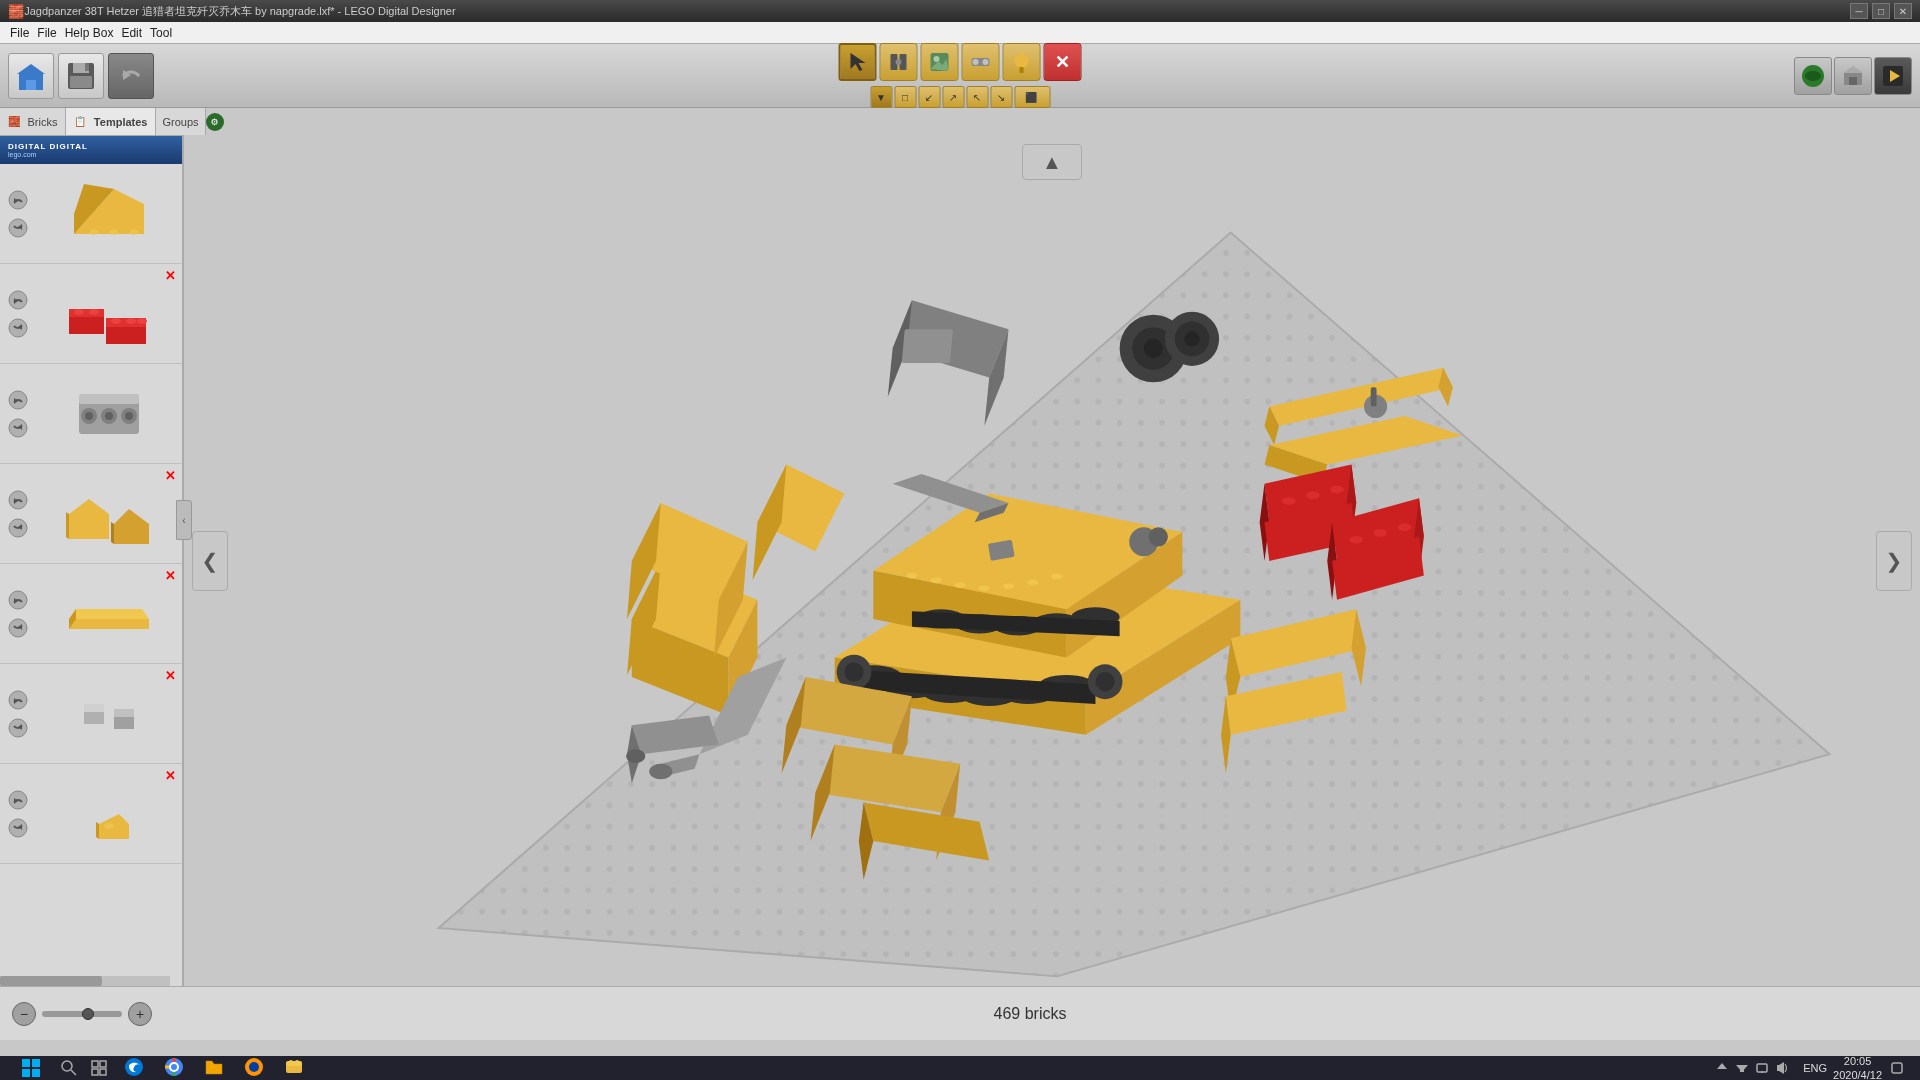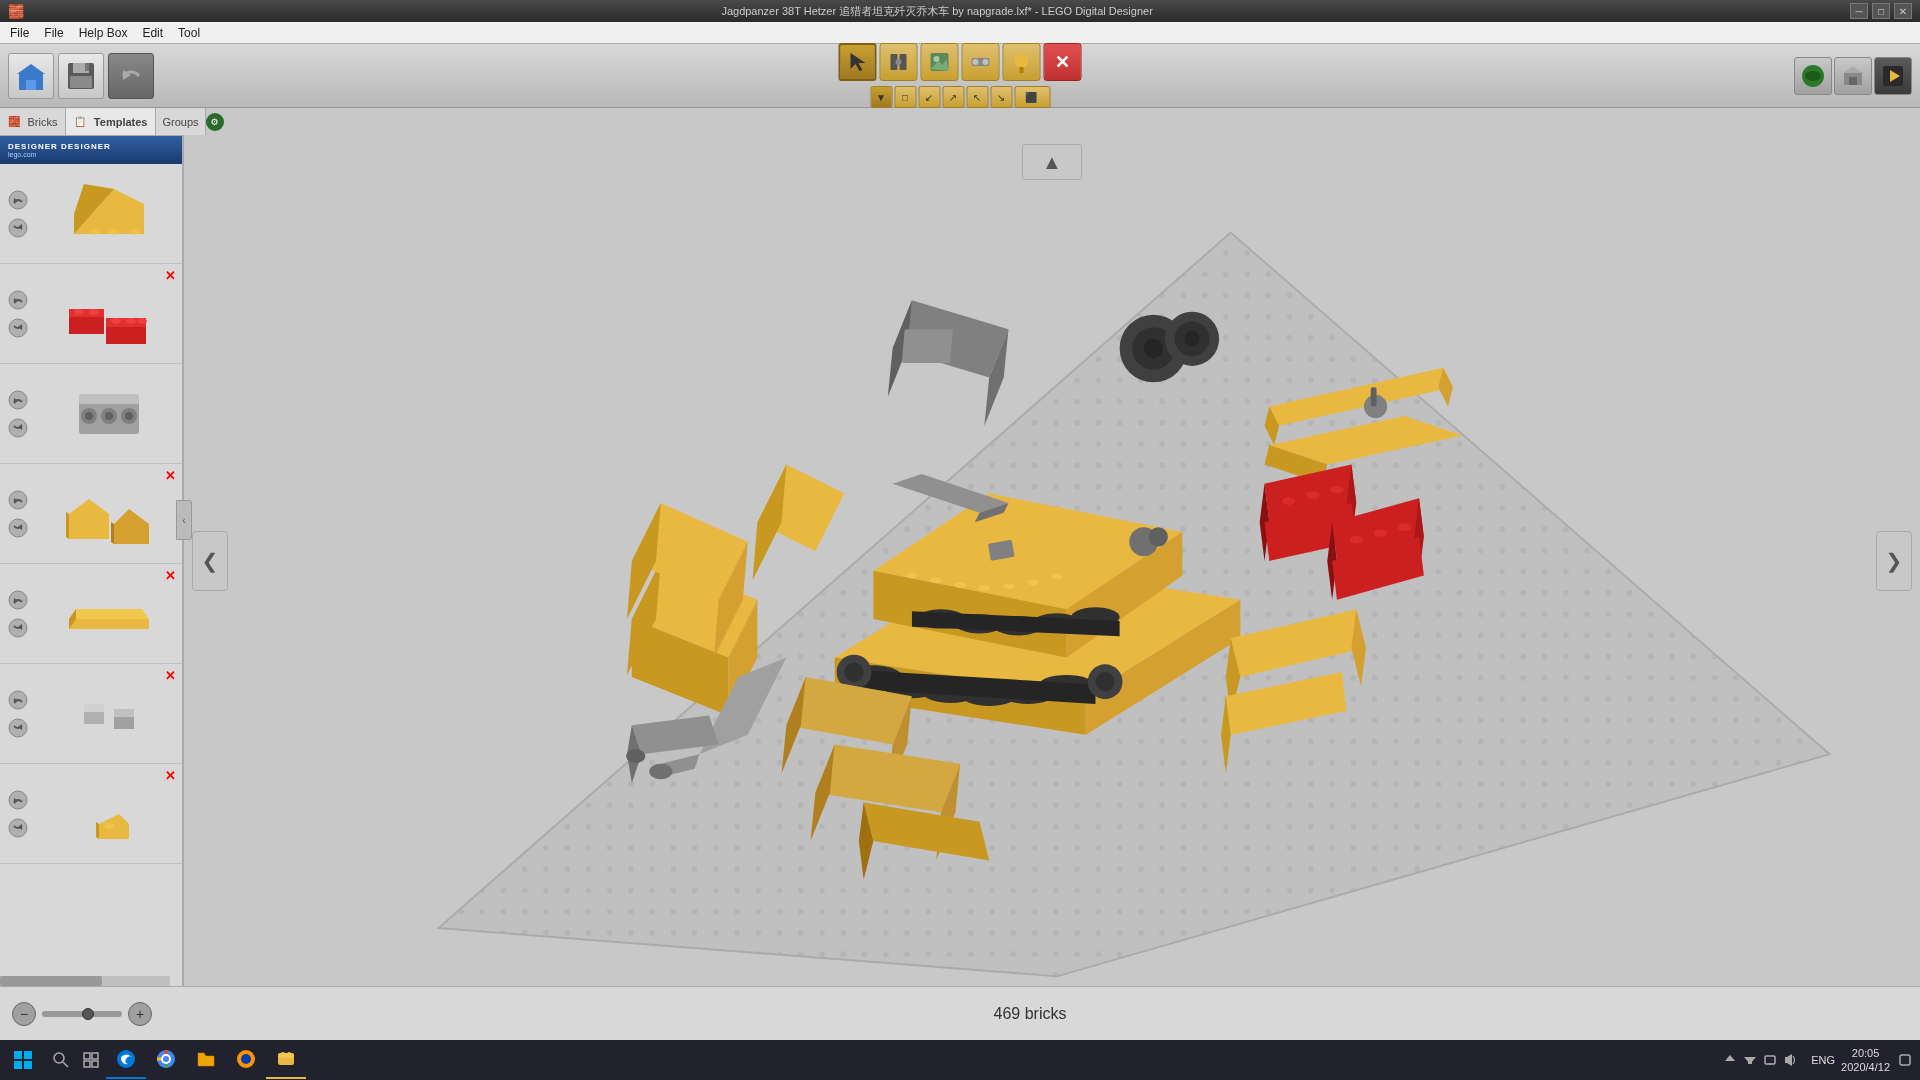--- a/index.html
+++ b/index.html
@@ -10,21 +10,21 @@
       width: 100%; height: 22px; background: linear-gradient(to bottom, #4a4a4a, #2a2a2a);
       display: flex; align-items: center; justify-content: space-between;
       color: #ddd; font-size: 11px; padding: 0 8px;
     }
     #titlebar-controls { display: flex; gap: 4px; }
     .title-btn { width: 18px; height: 16px; background: #555; border: 1px solid #777; color: #ccc; font-size: 10px; display: flex; align-items: center; justify-content: center; cursor: pointer; }
 
     
     #menubar {
       width: 100%; height: 22px; background: #f0f0f0; border-bottom: 1px solid #aaa;
-      display: flex; align-items: center; padding: 0 6px; gap: 7px;
+      display: flex; align-items: center; padding: 0 6px; gap: 0;
     }
     .menu-item { font-size: 12px; color: #222; cursor: pointer; padding: 2px 4px; }
 
     
     #toolbar {
       width: 100%; height: 64px; background: linear-gradient(to bottom, #d8d8d8, #b8b8b8);
       border-bottom: 1px solid #999; display: flex; align-items: center;
       padding: 0 8px; gap: 4px; position: relative;
     }
     .toolbar-left { display: flex; align-items: center; gap: 4px; }
@@ -124,24 +124,24 @@
     .zoom-btn { width: 20px; height: 20px; border-radius: 50%; background: #888; border: 1px solid #666; display: flex; align-items: center; justify-content: center; color: white; font-size: 12px; cursor: pointer; }
     #zoom-slider { width: 80px; height: 6px; background: #999; border-radius: 3px; position: relative; }
     #zoom-handle { width: 12px; height: 12px; border-radius: 50%; background: #555; border: 1px solid #333; position: absolute; top: -3px; left: 40px; cursor: pointer; }
     #brick-count { font-size: 16px; color: #333; }
     
 
     #main-area { position: absolute; top: 0; left: 0; right: 0; bottom: 40px; }
 
     
     #win-taskbar {
-      position: absolute; bottom: 0; left: 0; right: 0; height: 40px;
+      position: absolute; bottom: 0; left: 0; right: 0; height: 24px;
       background: rgba(15,15,30,0.9);
       display: flex; align-items: center; justify-content: space-between;
-      padding: 0;
+      padding: 8px;
     }
     .taskbar-left { display: flex; align-items: center; height: 100%; }
     .taskbar-item { width: 46px; height: 100%; display: flex; align-items: center; justify-content: center; cursor: pointer; }
     .taskbar-app { height: 38px; padding: 0 10px; display: flex; align-items: center; gap: 4px; cursor: pointer; border-bottom: 2px solid #5090d0; }
     .taskbar-right { display: flex; align-items: center; gap: 2px; padding: 0 8px; height: 100%; }
     .taskbar-right-item { padding: 0 4px; color: #ddd; font-size: 11px; cursor: pointer; }
     .taskbar-clock { text-align: center; color: #ddd; font-size: 11px; line-height: 1.3; }
 
     .panel-collapse-btn {
       position: absolute; left: 176px; top: 50%; transform: translateY(-50%);
@@ -152,21 +152,21 @@
 
     
     .preview-svg { width: 90px; height: 80px; }
   </style>
 </head>
 <body>
 
 <div id="main-area">
   <div id="titlebar">
     <span style="font-size:13px;">🧱</span>
-    <span id="titlebar-title-text" style="flex:1;text-align:center;font-size:11px;color:#ccc;">Jagdpanzer 38T Hetzer 追猎者坦克歼灭乔木车 by napgrade.lxf* - LEGO Digital Designer</span>
+    <span id="titlebar-title-text" style="flex:1;font-size:11px;color:#ccc;">Jagdpanzer 38T Hetzer 追猎者坦克歼灭乔木车 by napgrade.lxf* - LEGO Digital Designer</span>
     <div id="titlebar-controls">
       <div class="title-btn">─</div>
       <div class="title-btn">□</div>
       <div class="title-btn close">✕</div>
     </div>
   </div>
 
   <div id="menubar">
     <span class="menu-item">File</span>
     <span class="menu-item">File</span>
@@ -289,21 +289,21 @@
     <div style="margin-left:auto;margin-right:3px;">
       <div style="width:18px;height:18px;background:#2a6a2a;border-radius:50%;display:flex;align-items:center;justify-content:center;cursor:pointer;">
         <span style="color:white;font-size:9px;">⚙</span>
       </div>
     </div>
   </div>
 
   <div id="left-panel">
     <div id="panel-header">
       <div style="display:flex;flex-direction:column;">
-        <span style="color:white;font-size:8px;font-weight:bold;letter-spacing:1px;">DESIGNER DESIGNER</span>
+        <span style="color:white;font-size:8px;font-weight:bold;letter-spacing:1px;">DIGITAL DIGITAL</span>
         <span style="color:#aad0ff;font-size:7px;">lego.com</span>
       </div>
     </div>
 
     <div id="panel-scroll">
 
       <div class="brick-item" style="height:100px;">
         <div class="brick-left">
           <div class="brick-icon-btn">
             <svg width="22" height="22" viewBox="0 0 22 22">

